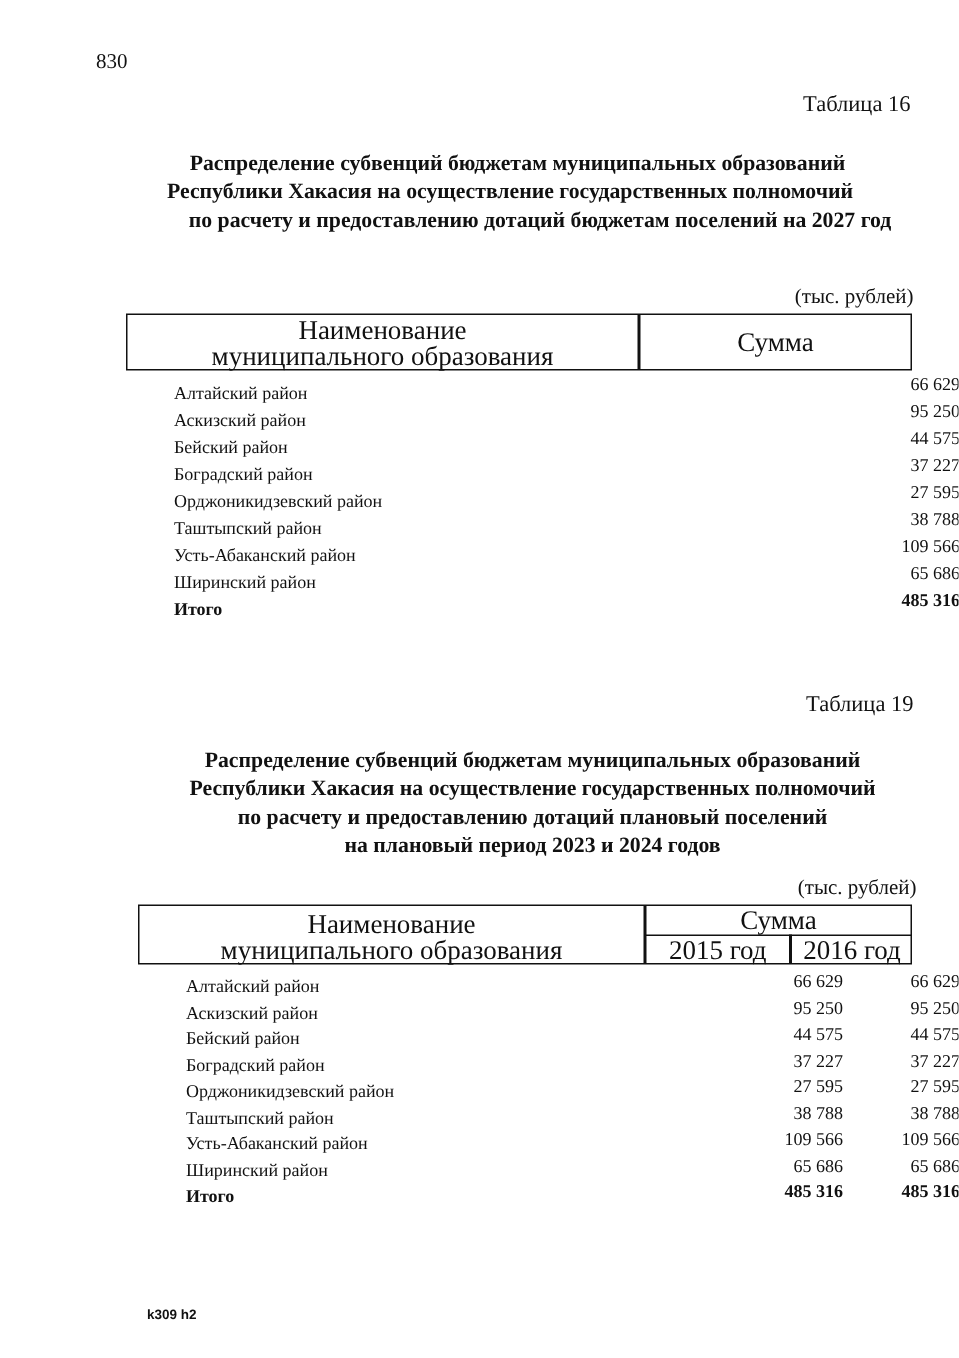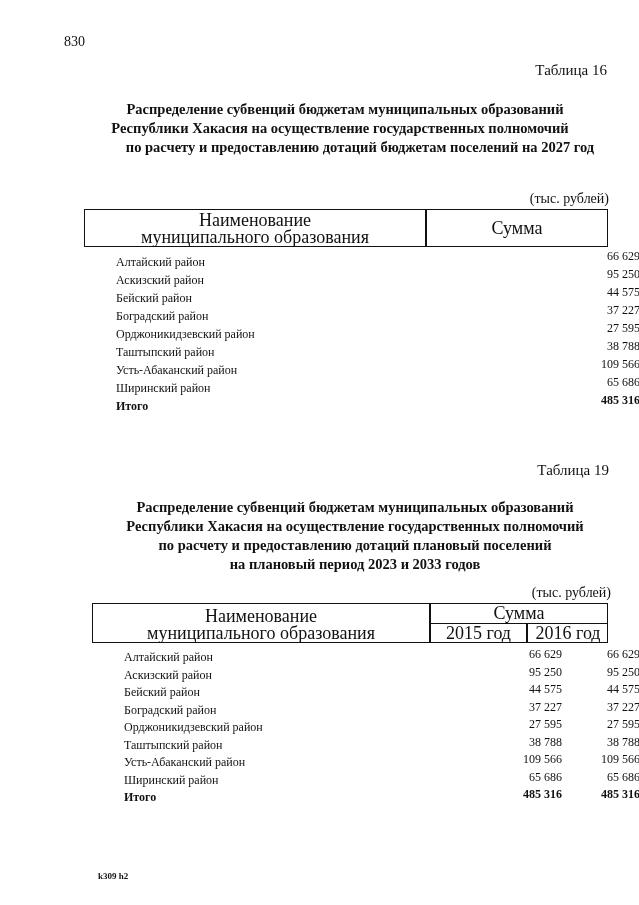--- a/index.html
+++ b/index.html
@@ -13,21 +13,21 @@
     .title { font-weight: bold; font-size: 14.5px; text-align: center; line-height: 19px; }
     .units { font-size: 14px; text-align: right; }
     .hdr { border: 1.5px solid #111; box-sizing: border-box; font-size: 18px; }
     .hdr-cell { position: absolute; text-align: center; line-height: 17px; }
     .vline { position: absolute; width: 1.5px; background: #111; }
     .hline { position: absolute; height: 1.2px; background: #111; }
     .row { position: absolute; font-size: 12px; height: 18px; line-height: 18px; margin-left: 32px; }
     .name { position: absolute; left: 0; white-space: nowrap; }
     .num { position: absolute; text-align: right; white-space: nowrap; }
     .bold { font-weight: bold; }
-    .footer { font-family: Liberation Serif, serif; font-size: 9px; font-weight: bold; }
+    .footer { font-family: Liberation Sans, sans-serif; font-size: 9px; font-weight: bold; }
   </style>
 </head>
 <body>
 
 <div class="abs page-num">830</div>
 
 <div class="abs tbl-label" style="top:62px; right:32px;">Таблица 16</div>
 
 <div class="abs title" style="top:100px; left:70px; width:570px;">
   <div style="padding-right:20px;">Распределение субвенций бюджетам муниципальных образований</div>
@@ -84,21 +84,21 @@
     <span class="num" style="right:0; top:-3px;">485 316</span>
   </div>
 </div>
 
 <div class="abs tbl-label" style="top:462px; right:30px;">Таблица 19</div>
 
 <div class="abs title" style="top:498px; left:90px; width:530px;">
   <div>Распределение субвенций бюджетам муниципальных образований</div>
   <div>Республики Хакасия на осуществление государственных полномочий</div>
   <div>по расчету и предоставлению дотаций плановый поселений</div>
-  <div>на плановый период 2023 и 2033 годов</div>
+  <div>на плановый период 2023 и 2024 годов</div>
 </div>
 
 <div class="abs units" style="top:585px; right:28px;">(тыс. рублей)</div>
 
 <div class="abs hdr" style="top:603px; left:92px; width:516px; height:40px;">
   <div class="hdr-cell" style="left:0; top:4px; width:336px; line-height:17px;">
     <div>Наименование</div>
     <div>муниципального образования</div>
   </div>
   <div class="vline" style="left:336px; top:0; height:38px;"></div>

